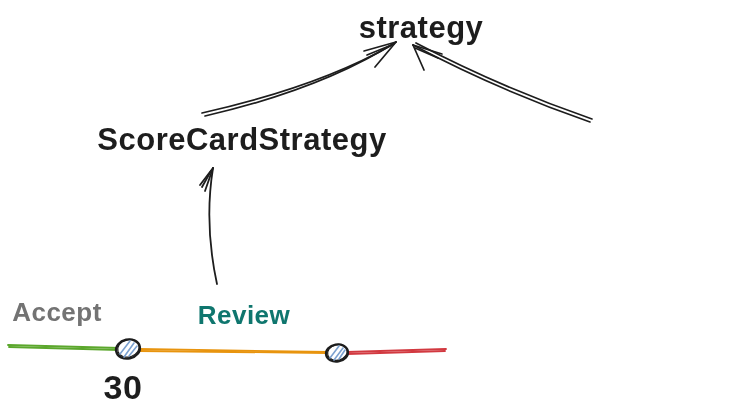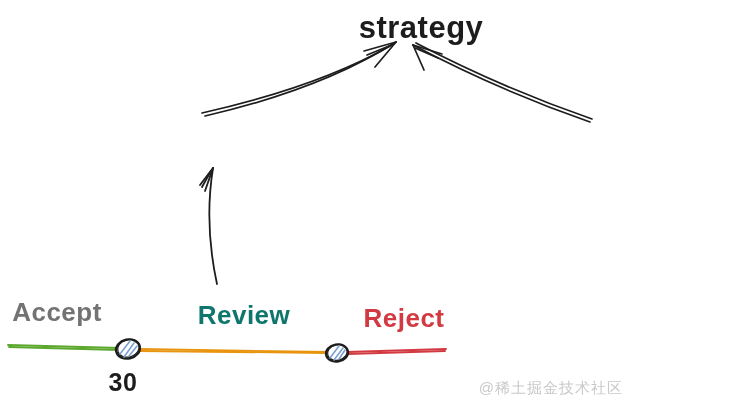--- a/index.html
+++ b/index.html
@@ -20,21 +20,21 @@
     position: absolute;
     transform: translateX(-50%);
     white-space: nowrap;
     color: #1d1d1d;
     font-weight: 700;
     letter-spacing: 0.5px;
     user-select: none;
   }
   .node-label  { font-size: 31px; }
   .zone-label  { font-size: 26px; }
-  .threshold-label { font-size: 25px; }
+  .threshold-label { font-size: 34px; }
   .watermark {
     position: absolute;
     right: 13px;
     top: 379px;
     font-size: 15px;
     font-weight: 400;
     letter-spacing: 1px;
     transform: none;
   }
 </style>
@@ -100,26 +100,25 @@
         <path d="M330,358 L339,346"></path>
         <path d="M334,360 L343,348"></path>
         <path d="M339,359 L345,350"></path>
       </g>
     </g>
 
   </svg>
 
   <div class="txt node-label" style="left:421px; top:10px;">strategy</div>
 
+  <div class="txt node-label" style="left:242px; top:122px;">ScoreCardStrategy</div>
 
 
   <div class="txt zone-label" style="left: 57px; top: 297px; color: #737373;">Accept</div>
 
   <div class="txt zone-label" style="left: 244px; top: 300px; color: #0f766e;">Review</div>
 
-  <div class="txt zone-label" style="left: 404px; top: 303px; color: rgb(210, 57, 64);">Reject</div>
 
   <div class="txt threshold-label" style="left:123px; top:368px;">30</div>
 
 
-  <div class="txt watermark" style="color: rgb(201, 201, 201);">@稀土掘金技术社区</div>
 
 </div>
 
 </body></html>

